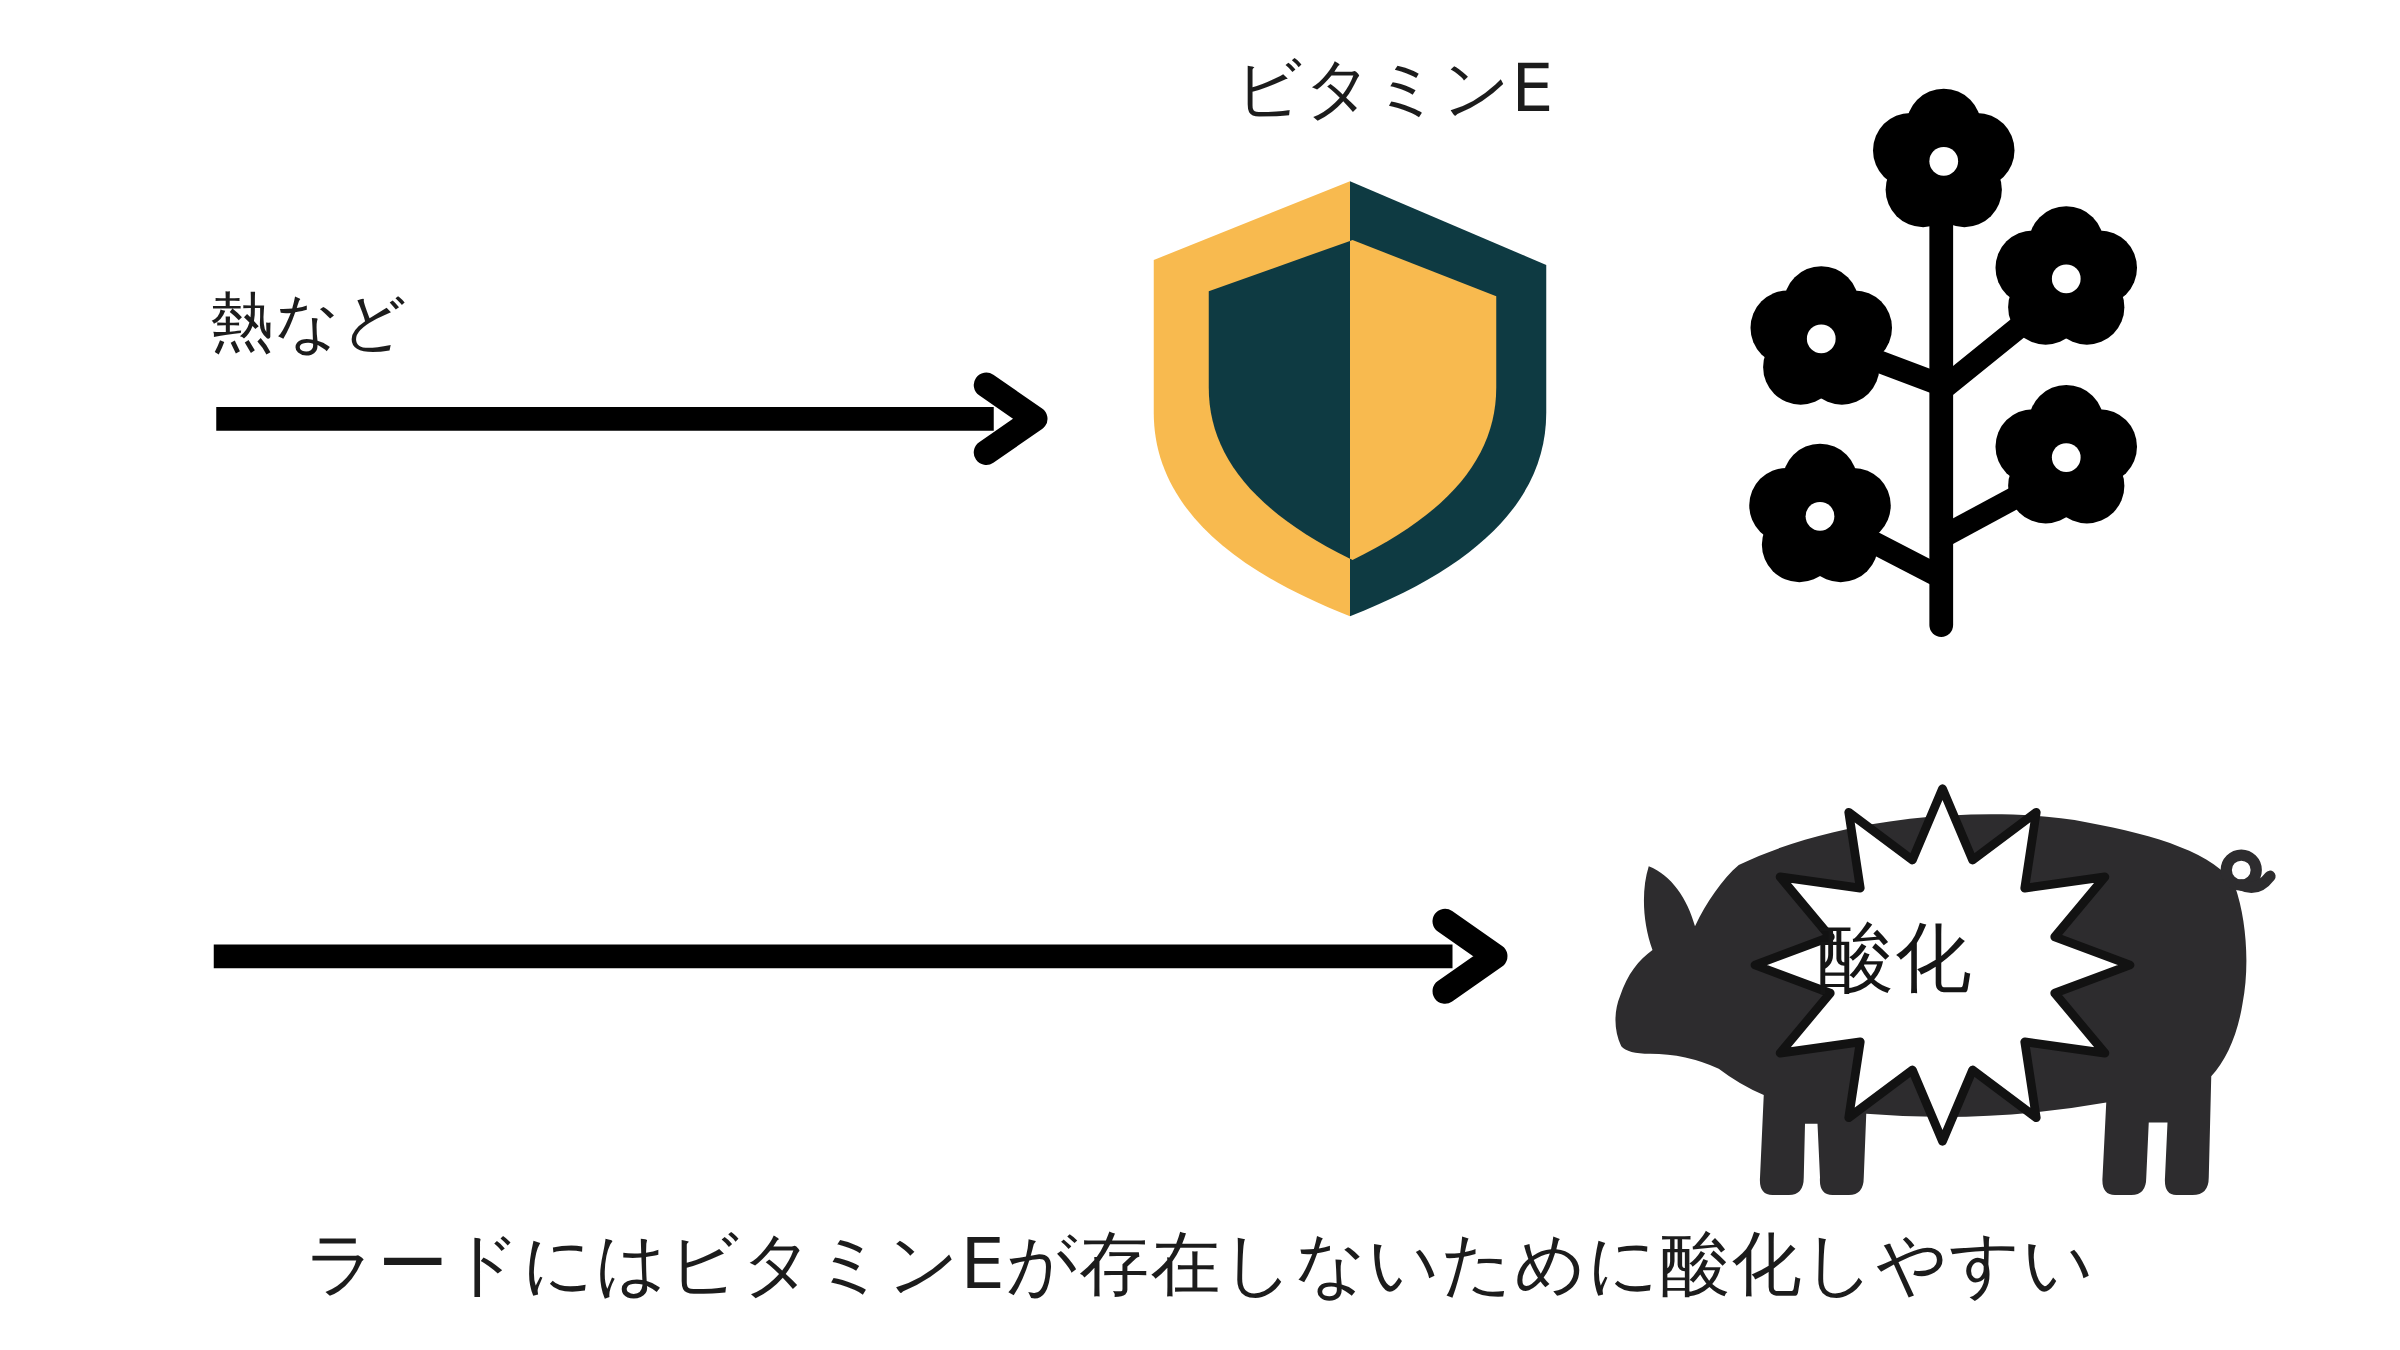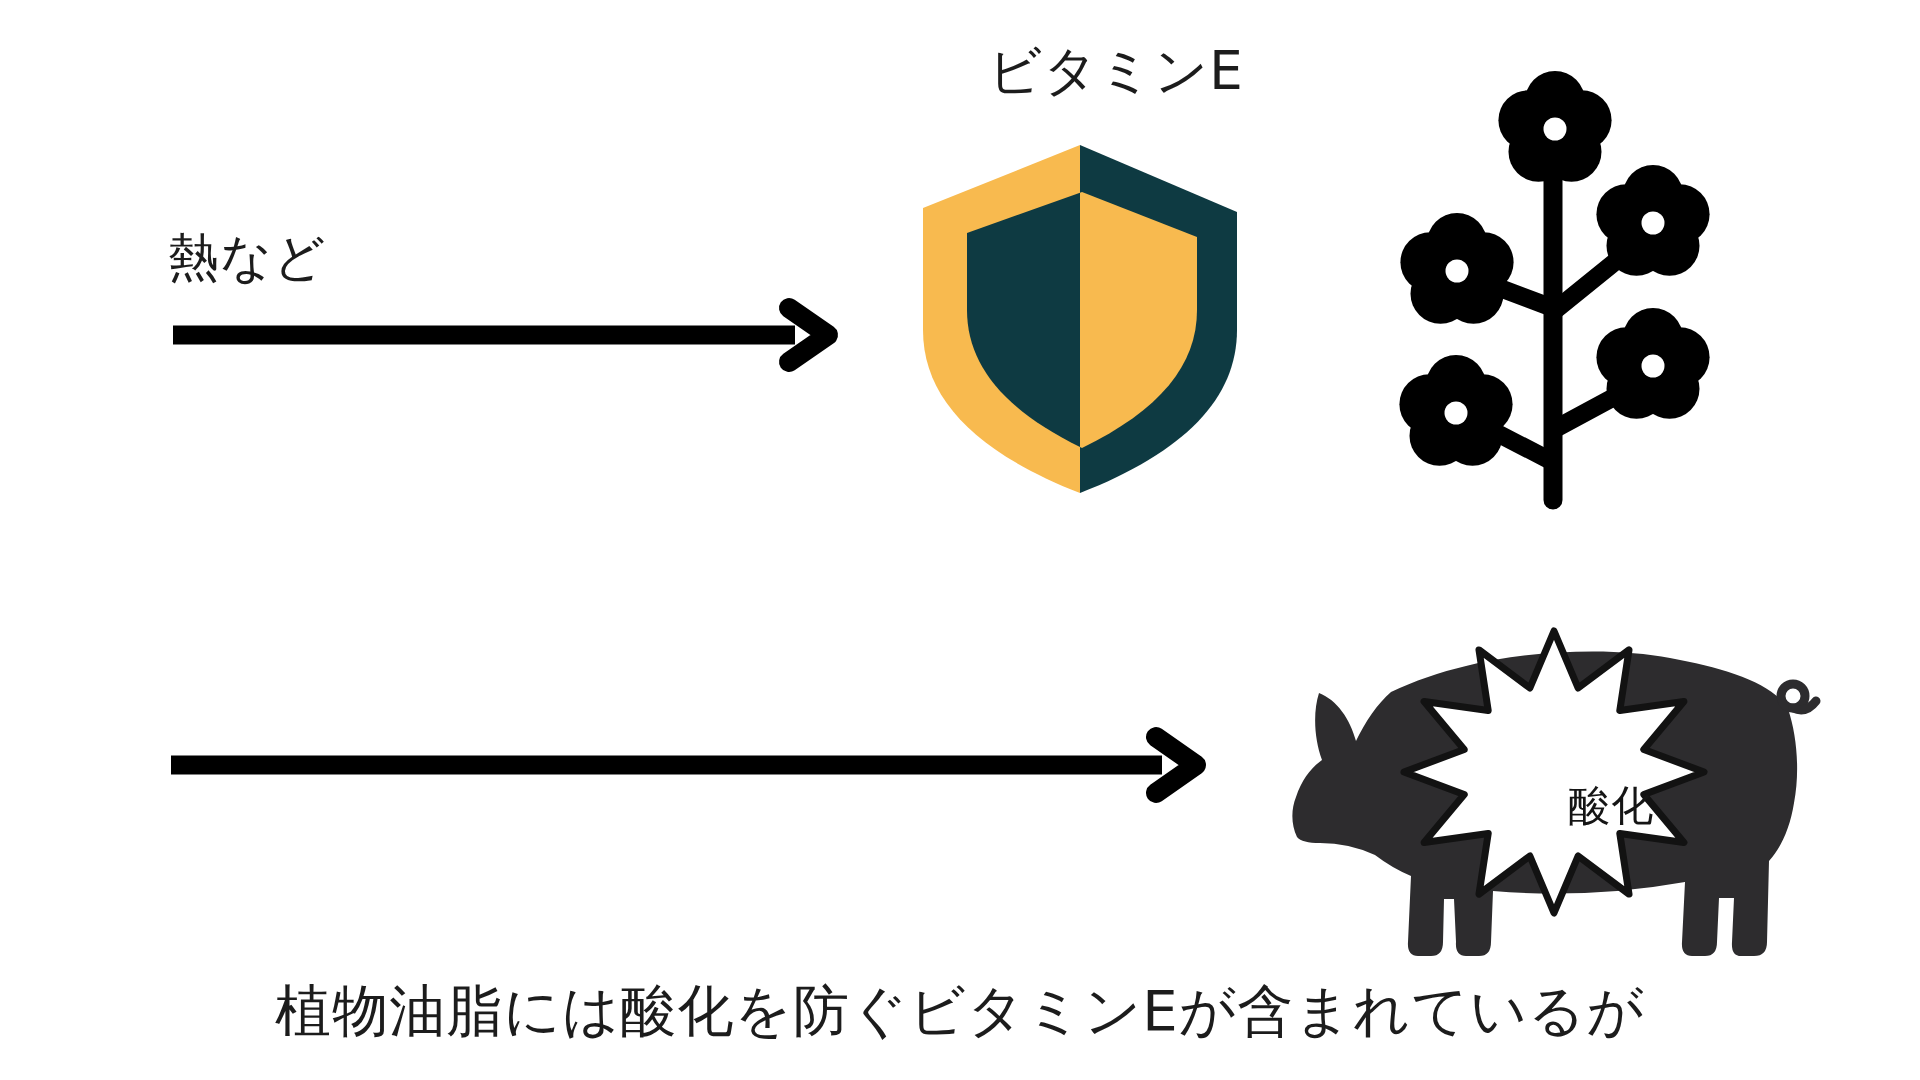--- a/index.html
+++ b/index.html
@@ -4,21 +4,21 @@
 <style>
   html,body{margin:0;padding:0;background:#fff;}
   .stage{position:relative;width:1920px;height:1080px;background:#fff;overflow:hidden;
          font-family:"DejaVu Sans","Liberation Sans",sans-serif;color:var(--text,#1c1c1c);}
   .stage svg.layer{position:absolute;left:0;top:0;}
   .txt{position:absolute;white-space:nowrap;letter-spacing:0.02em;color:var(--text,#1c1c1c);}
   .title{left:0;width:2160px;top:36px;font-size:53px;text-align:left;left:940px;width:auto;margin-left:48px;}
   .stimulus{left:168px;top:224px;font-size:51px;}
   .caption1{left:0;top:533px;width:1920px;text-align:center;font-size:57px;}
   .caption2{left:0;top:974px;width:1920px;text-align:center;font-size:56px;}
-  .burst-label{left:1454px;top:778px;width:200px;text-align:right;font-size:42px;color:#151515;}
+  .burst-label{left:1454px;top:726px;width:200px;text-align:left;font-size:61px;color:#151515;}
   .fill-ink{fill:var(--ink,#000);}
   .fill-pig{fill:var(--pig,#2d2c2e);}
   .fill-orange{fill:var(--shield-orange,#f8ba4f);}
   .fill-dark{fill:var(--shield-dark,#0e3a42);}
   .stroke-ink{stroke:var(--ink,#000);}
   .stroke-pig{stroke:var(--pig,#2d2c2e);}
   .burst-shape{fill:var(--burst-fill,#fff);stroke:var(--burst-stroke,#121212);stroke-width:7;stroke-linejoin:round;}
 </style>
 </head>
 <body>
@@ -131,14 +131,14 @@
       <circle cx="1793" cy="696" r="12" fill="none" class="stroke-pig" stroke-width="9"></circle>
       <path class="stroke-pig" d="M1793,708 Q1806,714 1816,701" fill="none" stroke-width="9" stroke-linecap="round"></path>
     </g>
 
     <polygon id="burst" class="burst-shape" points="1554.0,631.0 1578.1,688.0 1629.0,649.9 1619.8,710.5 1683.9,701.5 1643.8,749.5 1704.0,772.0 1643.8,794.5 1683.9,842.5 1619.8,833.5 1629.0,894.1 1578.1,856.0 1554.0,913.0 1529.9,856.0 1479.0,894.1 1488.2,833.5 1424.1,842.5 1464.2,794.5 1404.0,772.0 1464.2,749.5 1424.1,701.5 1488.2,710.5 1479.0,649.9 1529.9,688.0"></polygon>
   </svg>
 
   <div class="txt title">ビタミンE</div>
   <div class="txt stimulus">熱など</div>
   <div class="txt burst-label">酸化</div>
-  <div class="txt caption2">植物油脂には酸化を防ぐビタミンEが含まれているが</div>
+  <div class="txt caption2">ラードにはビタミンEが存在しないために酸化しやすい</div>
 </div>
 
 </body></html>

